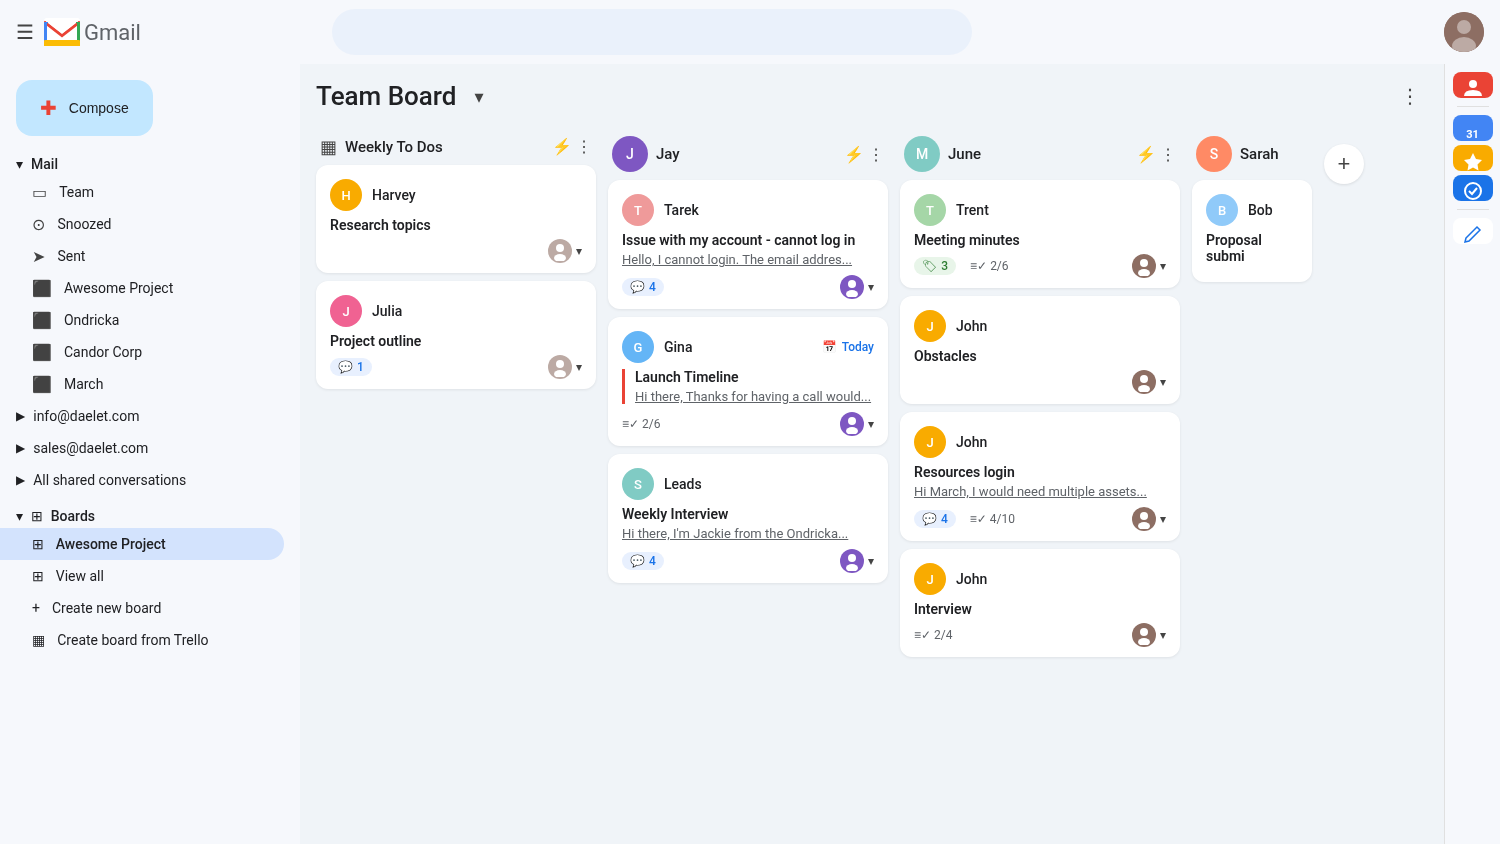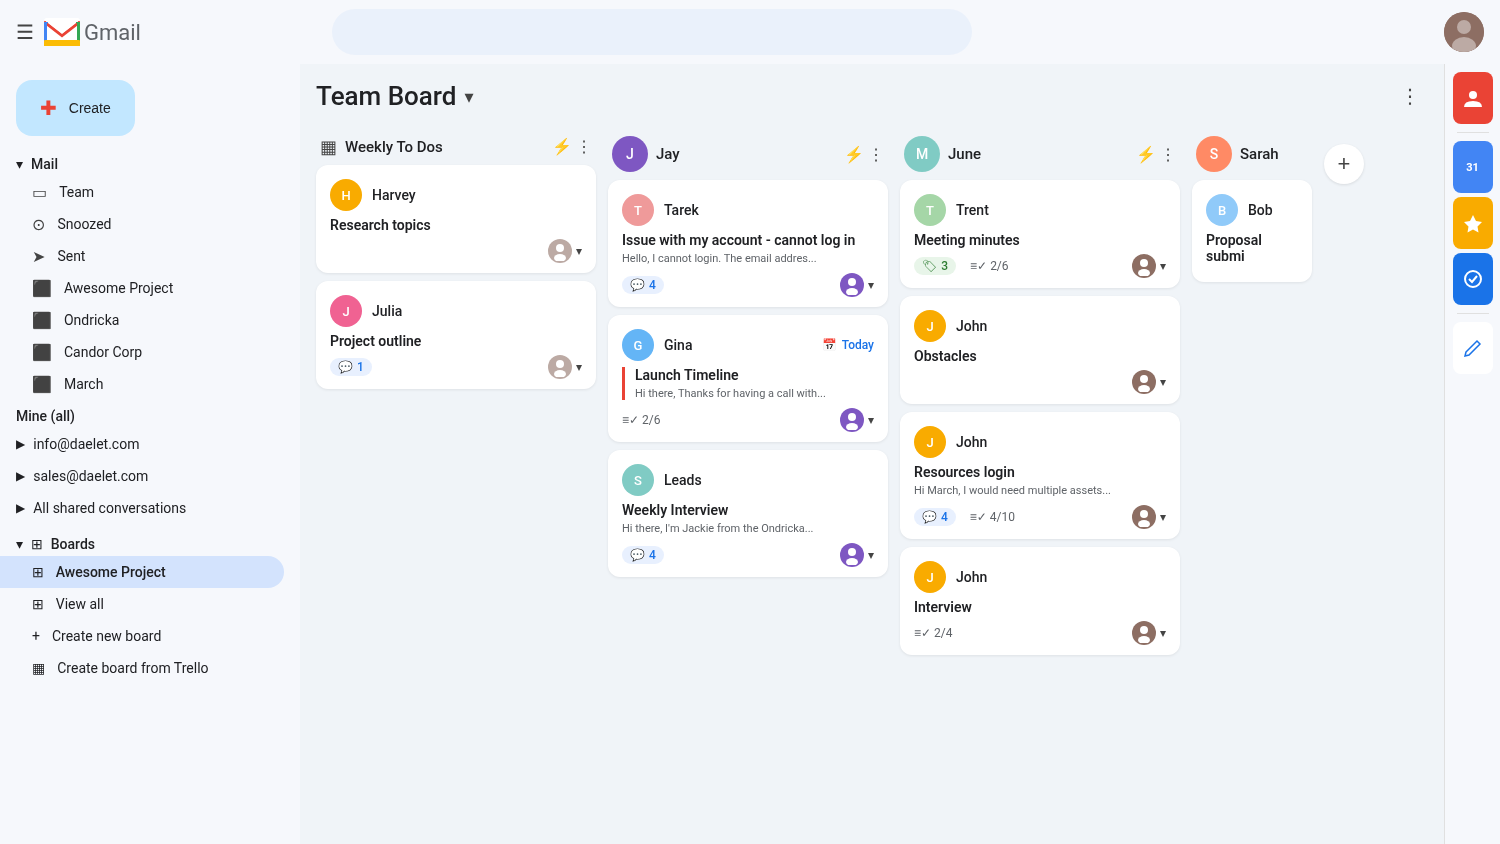--- a/index.html
+++ b/index.html
@@ -72,23 +72,23 @@
       background: #f6f8fc;
       border-left: 1px solid #e0e0e0;
       display: flex;
       flex-direction: column;
       align-items: center;
       padding: 8px 0;
       gap: 4px;
       z-index: 90;
     }
     .side-app-icon {
-      width: 40px; height: 52px;
+      width: 40px; height: 26px;
       border-radius: 8px;
-      display: flex; align-items: center; justify-content: center;
+      display: flex; align-items: flex-end; justify-content: center;
       cursor: pointer;
       font-size: 20px;
     }
     .side-app-icon.red { background: #ea4335; color: white; }
     .side-app-divider { width: 32px; height: 1px; background: #e0e0e0; margin: 4px 0; }
 
     
     .main-layout {
       display: flex;
       margin-top: 64px;
@@ -194,21 +194,21 @@
       background: #f0f4f8;
       padding: 0 16px 16px 16px;
       overflow-x: auto;
       margin-right: 56px;
     }
 
     .content-header {
       display: flex;
       align-items: center;
       padding: 16px 0 16px 0;
-      gap: 8px;
+      gap: 18px;
     }
     .board-title {
       font-size: 26px;
       font-weight: 500;
       color: #202124;
     }
     .board-title-chevron { font-size: 18px; color: #444; cursor: pointer; }
     .board-more {
       margin-left: auto;
       font-size: 20px;
@@ -303,26 +303,27 @@
       color: #1a73e8;
       font-weight: 500;
     }
     .card-subject {
       font-size: 14px;
       font-weight: 600;
       color: #202124;
       margin-bottom: 4px;
     }
     .card-preview {
-      font-size: 11px;
+      font-size: 13px;
       color: #5f6368;
       margin-bottom: 8px;
       white-space: nowrap;
       overflow: hidden;
       text-overflow: ellipsis;
+      text-decoration: underline;
     }
     .card-footer {
       display: flex;
       align-items: center;
       gap: 8px;
       margin-top: 6px;
     }
     .card-badge {
       display: flex;
       align-items: center;
@@ -458,21 +459,21 @@
         <path d="M3 14 L14 3 L17 6 L6 17 L2 18 Z" fill="none" stroke="#1a73e8" stroke-width="1.5"></path>
       </svg>
   </div>
 </div>
 
 <div class="main-layout">
 
   <div class="sidebar">
     <button class="compose-btn">
       <span class="compose-plus">✚</span>
-      <span>Create</span>
+      <span>Compose</span>
     </button>
 
     <div class="sidebar-section-header">
       <span>▾</span>
       <span>Mail</span>
     </div>
 
     <div class="sidebar-item">
       <span class="sidebar-item-icon">▭</span>
       <span>Team</span>
@@ -495,21 +496,20 @@
     </div>
     <div class="sidebar-item">
       <span class="sidebar-item-icon" style="color:#4285f4;">⬛</span>
       <span>Candor Corp</span>
     </div>
     <div class="sidebar-item">
       <span class="sidebar-item-icon" style="color:#34a853;">⬛</span>
       <span>March</span>
     </div>
 
-    <div class="sidebar-mine">Mine (all)</div>
 
     <div class="sidebar-expand-item">
       <span class="expand-arrow">▶</span>
       <span>info@daelet.com</span>
     </div>
     <div class="sidebar-expand-item">
       <span class="expand-arrow">▶</span>
       <span>sales@daelet.com</span>
     </div>
     <div class="sidebar-expand-item">
@@ -645,21 +645,21 @@
           <div class="card-top">
             <div class="card-person-avatar" style="background:#64b5f6;">G</div>
             <span class="card-person-name">Gina</span>
             <div class="card-date-badge">
               <span>📅</span>
               <span>Today</span>
             </div>
           </div>
           <div class="card-left-bar">
             <div class="card-subject">Launch Timeline</div>
-            <div class="card-preview">Hi there, Thanks for having a call with...</div>
+            <div class="card-preview">Hi there, Thanks for having a call would...</div>
           </div>
           <div class="card-footer">
             <div class="card-checklist">
               <span>≡✓</span>
               <span>2/6</span>
             </div>
             <div style="flex:1;"></div>
             <div class="card-assignee">
               <div class="mini-avatar" style="background:#7e57c2;">
                 <svg width="20" height="20" viewBox="0 0 20 20">

